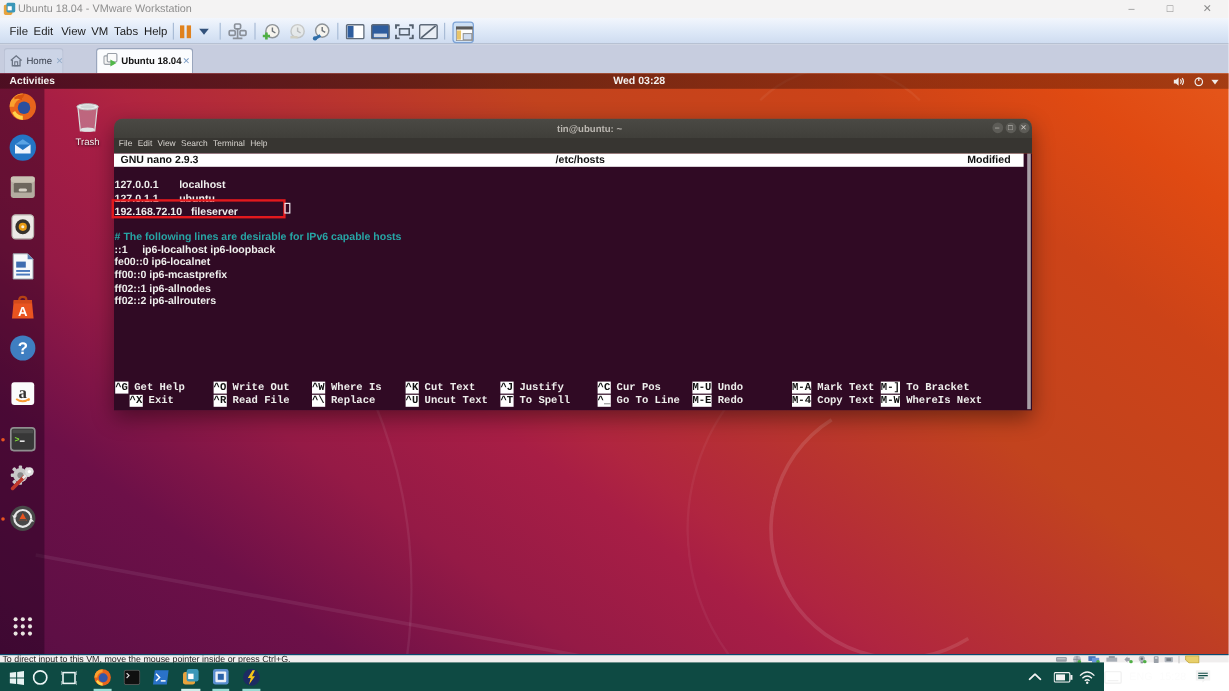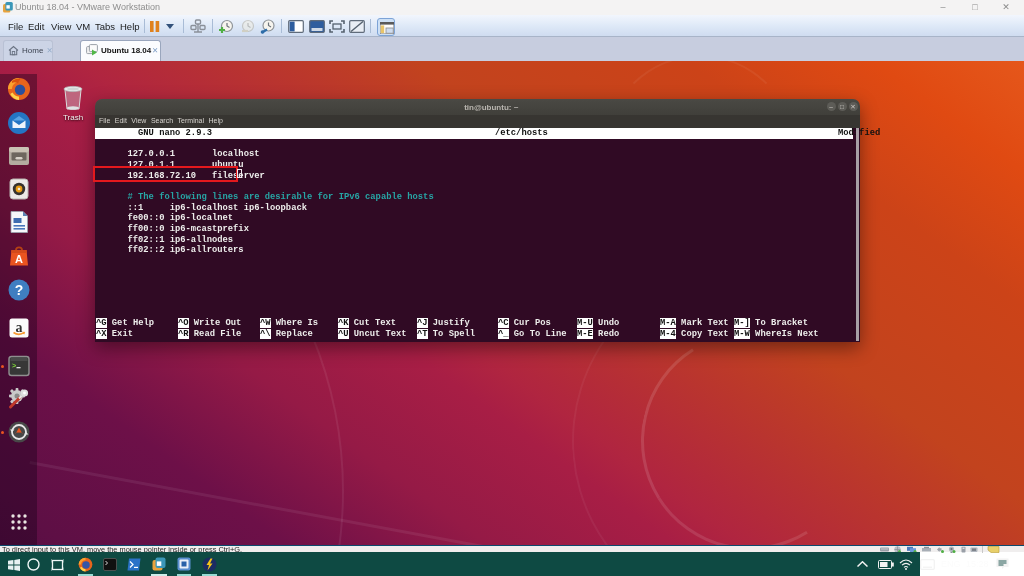--- a/index.html
+++ b/index.html
@@ -39,21 +39,21 @@
   
   #term { position:absolute; left:95px; top:38.5px; width:764.5px; height:242.5px; border-radius:7px 7px 0 0;
     box-shadow:0 6px 18px rgba(0,0,0,0.42); }
   #ttitle { position:absolute; left:0; top:0; width:100%; height:15.5px; background:linear-gradient(#4a4944,#403f3a); border-radius:7px 7px 0 0;padding-left:14px; }
   #ttitle .t { position:absolute; width:100%; text-align:center; top:3.5px; font-size:8px; font-weight:bold; color:#bab6b0; }
   .tbtn { position:absolute; top:3px; width:9px; height:9px; border-radius:50%; background:#5d5c57; color:#ccc9c4; font-size:6.5px; line-height:9px; text-align:center; }
   #tmenu { position:absolute; left:0; top:15.5px; width:100%; height:13.5px; background:#373531; color:#d6d3ce; font-size:7px; padding-top:2.5px; }
   #tmenu span { margin-right:4.5px; }
   #tbody { position:absolute; left:0; top:29px; width:100%; height:213.5px; background:#300a24;
     font-family:"Liberation Mono", monospace; font-size:8.8px; line-height:10.65px; color:#eeeeec; font-weight:bold; }
-  #tbody pre { font-family:Liberation Mono, monospace; position:absolute; left:0.5px; white-space:pre;padding-left:32px; }
+  #tbody pre { font-family:Liberation Sans, sans-serif; position:absolute; left:0.5px; white-space:pre; }
   .nrow { position:absolute; left:0; width:758px; height:10.65px; background:#fff; color:#111; }
   .teal { color:#27a5a5; }
   .key { background:#fff; color:#111; }
   .fline { position:absolute; white-space:pre; }
   #scrollbar { position:absolute; right:0.5px; top:0px; width:3px; height:213px; background:#a89fa6; }
   #redbox { position:absolute; left:-2px; top:37.5px; width:145px; height:16.2px; border:2.2px solid #e3191d; }
   #cursor { position:absolute; left:141.5px; top:40.5px; width:5.2px; height:9.6px; border:1.1px solid #efe8ef; }
 
   
   #trash { position:absolute; left:58px; top:23px; width:30px; text-align:center; }
@@ -168,20 +168,35 @@
     </div>
   </div>
 
   <div id="screen">
     <div class="ring" style="left:605px;top:-5.5px;width:190px;height:190px;border-width:2.5px;border-color:transparent;border-top-color:rgba(255,255,255,0.055);transform:rotate(0deg)"></div>
     <div class="ring" style="left:641px;top:271.5px;width:218px;height:218px;border-width:3.5px;border-color:transparent;border-left-color:rgba(255,255,255,0.12);border-bottom-color:rgba(255,255,255,0.11);transform:rotate(13deg)"></div>
     <div class="ring" style="left:572px;top:202.5px;width:356px;height:356px;border-color:transparent;border-left-color:rgba(255,255,255,0.05);transform:rotate(-5deg)"></div>
     <div class="abs" style="left:30px;top:400px;width:620px;height:3px;background:rgba(255,255,255,0.07);transform:rotate(10.5deg);transform-origin:0 0"></div>
     <div class="ring" style="left:-472px;top:22.5px;width:816px;height:816px;border-width:2.5px;border-color:transparent;border-right-color:rgba(255,255,255,0.07);transform:rotate(0deg)"></div>
 
+    <div id="topbar">
+      <div class="act">Activities</div>
+      <div class="clock">Wed 03:28</div>
+      <svg class="abs" style="left:978px;top:3px" width="9" height="8" viewBox="0 0 9 8">
+        <path d="M0 2.5 L2 2.5 L4.2 0.5 L4.2 7.5 L2 5.5 L0 5.5 Z" fill="#efece9"></path>
+        <path d="M5.6 2.2 Q7.2 4 5.6 5.8 M7.1 1.2 Q9.3 4 7.1 6.8" stroke="#efece9" stroke-width="1" fill="none"></path>
+      </svg>
+      <svg class="abs" style="left:995px;top:3px" width="8" height="8" viewBox="0 0 8 8">
+        <circle cx="4" cy="4.2" r="3.1" fill="none" stroke="#efece9" stroke-width="1"></circle>
+        <path d="M4 0.5 L4 3.5" stroke="#efece9" stroke-width="1.1"></path>
+      </svg>
+      <svg class="abs" style="left:1009px;top:5px" width="7" height="5" viewBox="0 0 7 5">
+          <path d="M0.5 0.5 L6.5 0.5 L3.5 4.5 Z" fill="#efece9"></path>
+        </svg>
+    </div>
 
     <div id="trash">
       <svg width="22" height="27" viewBox="0 0 22 27">
         <path d="M3 6 L19 6 L17 25 L5 25 Z" fill="rgba(230,235,235,0.35)" stroke="#d8dcdc" stroke-width="1"></path>
         <ellipse cx="11" cy="5" rx="9" ry="2.6" fill="#e9ecec" stroke="#b8bcbc" stroke-width="0.8"></ellipse>
         <ellipse cx="11" cy="5" rx="6" ry="1.5" fill="#cfd4d4"></ellipse>
         <ellipse cx="11" cy="24" rx="6" ry="1.8" fill="#dfe3e3"></ellipse>
       </svg>
       <div style="font-size:8px;color:#f2f0ee;text-shadow:0 1px 2px rgba(0,0,0,0.8);margin-top:-2px">Trash</div>
     </div>
@@ -319,21 +334,21 @@
         <pre style="top:117.15px">ff02::2 ip6-allrouters</pre>
         <div class="fline" style="top:190.2px;left:1px"><span class="key">^G</span> Get Help</div>
         <div class="fline" style="top:190.2px;left:83px"><span class="key">^O</span> Write Out</div>
         <div class="fline" style="top:190.2px;left:165px"><span class="key">^W</span> Where Is</div>
         <div class="fline" style="top:190.2px;left:243px"><span class="key">^K</span> Cut Text</div>
         <div class="fline" style="top:190.2px;left:322px"><span class="key">^J</span> Justify</div>
         <div class="fline" style="top:190.2px;left:403px"><span class="key">^C</span> Cur Pos</div>
         <div class="fline" style="top:190.2px;left:482px"><span class="key">M-U</span> Undo</div>
         <div class="fline" style="top:190.2px;left:565px"><span class="key">M-A</span> Mark Text</div>
         <div class="fline" style="top:190.2px;left:639px"><span class="key">M-]</span> To Bracket</div>
-        <div class="fline" style="top:200.9px;left:1px"><span class="key">^X</span> Exit</div>
+        <div class="fline" style="top:200.9px;left:13px"><span class="key">^X</span> Exit</div>
         <div class="fline" style="top:200.9px;left:83px"><span class="key">^R</span> Read File</div>
         <div class="fline" style="top:200.9px;left:165px"><span class="key">^\</span> Replace</div>
         <div class="fline" style="top:200.9px;left:243px"><span class="key">^U</span> Uncut Text</div>
         <div class="fline" style="top:200.9px;left:322px"><span class="key">^T</span> To Spell</div>
         <div class="fline" style="top:200.9px;left:403px"><span class="key">^_</span> Go To Line</div>
         <div class="fline" style="top:200.9px;left:482px"><span class="key">M-E</span> Redo</div>
         <div class="fline" style="top:200.9px;left:565px"><span class="key">M-4</span> Copy Text</div>
         <div class="fline" style="top:200.9px;left:639px"><span class="key">M-W</span> WhereIs Next</div>
         <div id="scrollbar"></div>
         <div id="redbox"></div>

